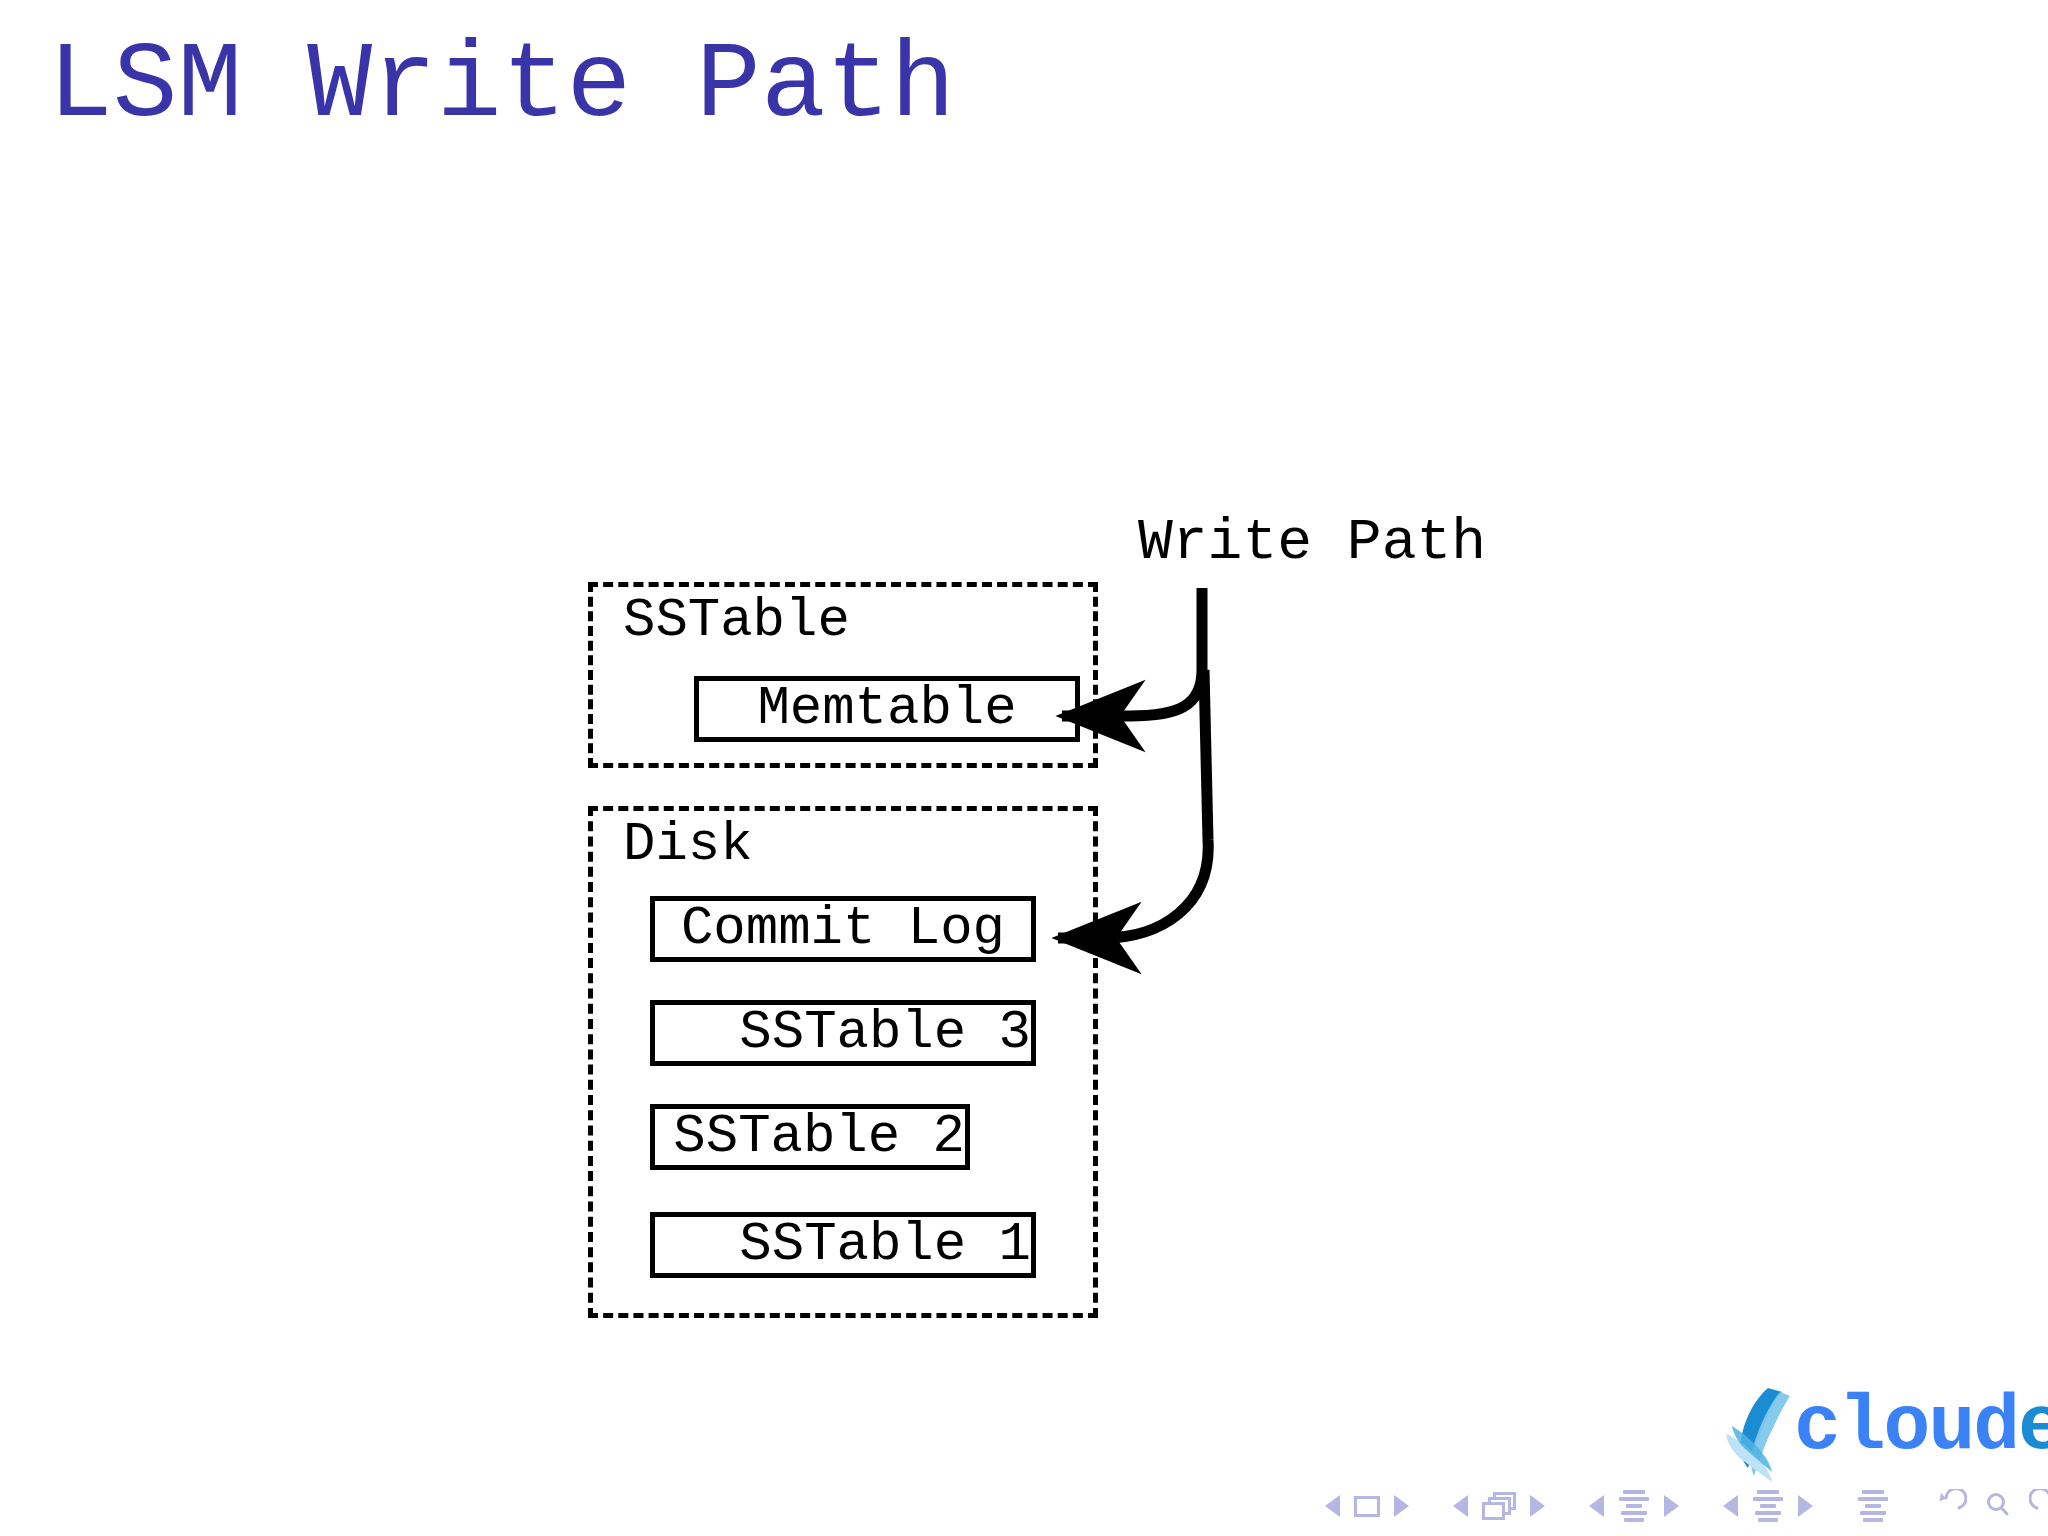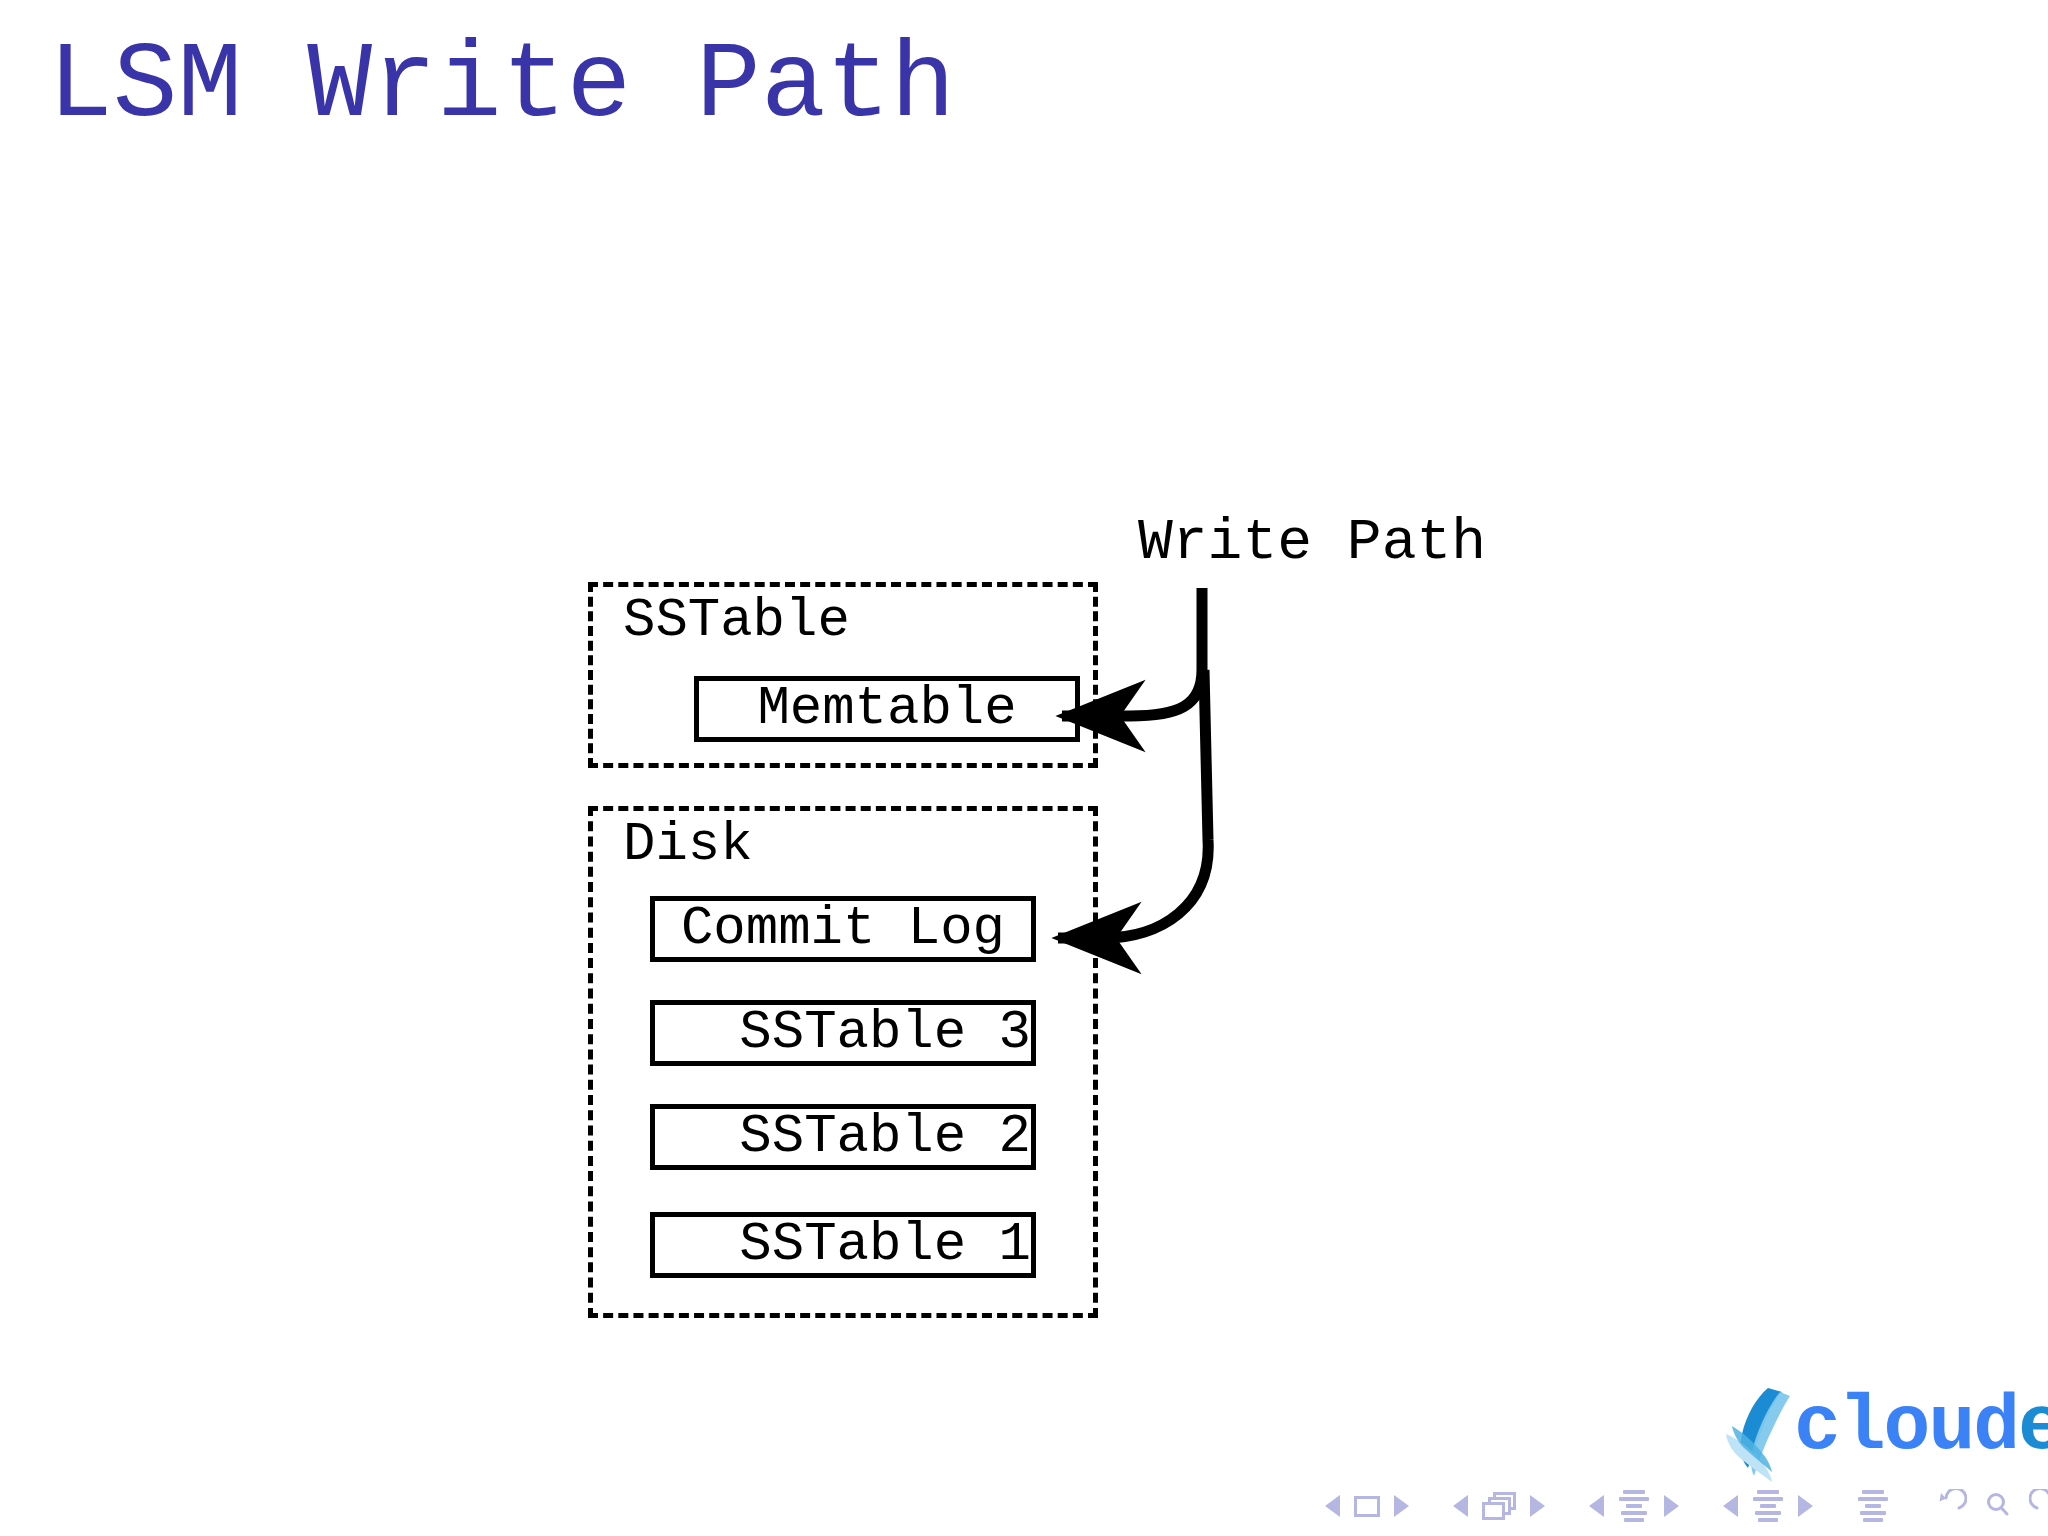--- a/index.html
+++ b/index.html
@@ -85,21 +85,21 @@
     line-height: 1;
     color: #000000;
     white-space: nowrap;
   }
   .unit-box.centered { justify-content: center; }
   .unit-box.leftish  { justify-content: flex-end; padding-left: 44px; }
 
   #memtable-box   { left: 650px; top: 676px; width: 386px; margin-left: 44px; }
   #commitlog-box  { left: 650px; top: 896px; width: 386px; }
   #sstable3-box   { left: 650px; top: 1000px; width: 386px; }
-  #sstable2-box   { left: 650px; top: 1104px; width: 386px; }
+  #sstable2-box   { left: 650px; top: 1104px; width: 320px; }
   #sstable1-box   { left: 650px; top: 1212px; width: 386px; }
 
   
   #write-path-label {
     position: absolute;
     left: 1138px;
     top: 514px;
     font-size: 58px;
     line-height: 1;
     color: #000000;

